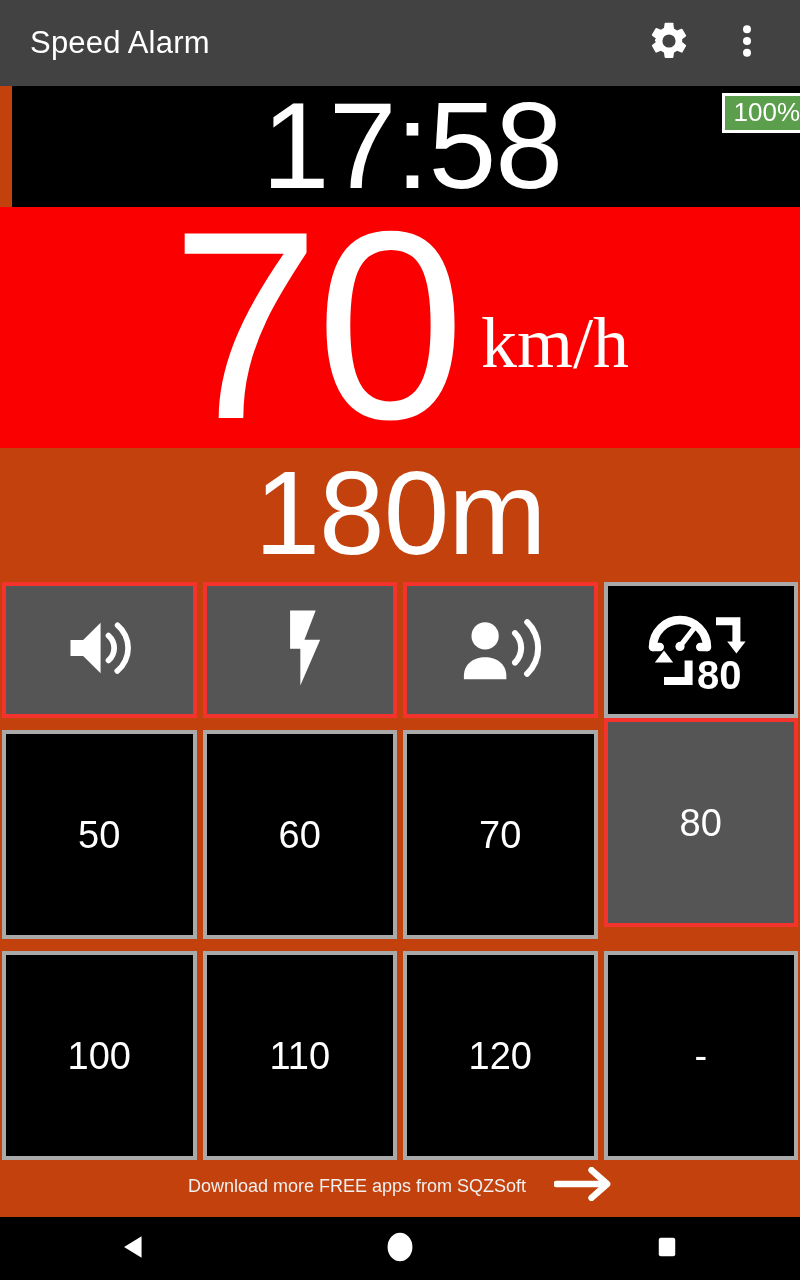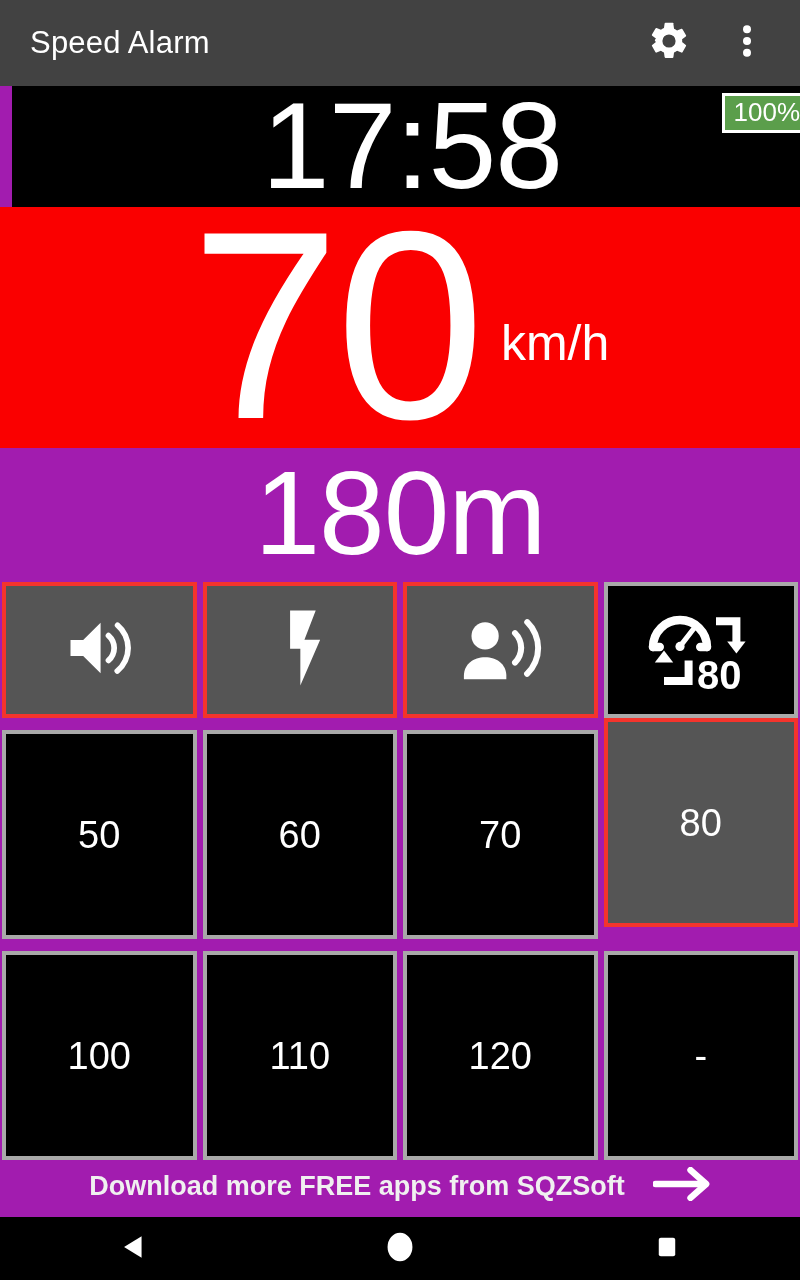--- a/index.html
+++ b/index.html
@@ -2,21 +2,21 @@
 <html><head>
 <meta charset="utf-8">
 <style>
   * { margin:0; padding:0; box-sizing:border-box; }
   html, body {
     width:800px; height:1280px;
     background:#000;
     font-family:"Liberation Sans", sans-serif;
     overflow:hidden;
   }
-  #screen { position:relative; width:800px; height:1280px; background:#a21caf; }
+  #screen { position:relative; width:800px; height:1280px; background:#c2410c; }
 
   
   .appbar {
     position:absolute; left:0; top:0; width:800px; height:86px;
     background:#424242;
     display:flex; align-items:center;
   }
   .appbar-title {
     margin-left:30px;
     color:#ffffff; font-size:31px; font-weight:400; letter-spacing:0.2px;
@@ -57,22 +57,22 @@
     display:flex; align-items:center; justify-content:center;
   }
   .speed-value {
     color:#ffffff;
     font-size:268px; font-weight:300; line-height:230px;
     letter-spacing:-4px;
     margin-top:-6px;
   }
   .speed-unit {
     color:#ffffff;
-    font-size:50px; font-weight:300; line-height:74px;
-    margin-left:20px; margin-top:30px;
+    font-size:72px; font-weight:300; line-height:74px;
+    margin-left:20px; margin-top:30px;font-family:Liberation Serif, serif;
   }
 
   
   .distance {
     position:absolute; left:0; top:448px; width:800px; height:130px;
     display:flex; align-items:center; justify-content:center;
     color:#ffffff;
     font-size:118px; font-weight:300; line-height:118px;
     letter-spacing:-1px;
   }
@@ -95,21 +95,21 @@
   .cell-label {
     color:#ffffff; font-size:38px; font-weight:400; line-height:40px;
   }
 
   
   .promo {
     position:absolute; left:0; top:1155px; width:800px; height:62px;
     display:flex; align-items:center; justify-content:center; gap:28px;
   }
   .promo-text {
-    color:#f0f0f0; font-size:27px; font-weight:700; line-height:30px;
+    color:#f0f0f0; font-size:18px; font-weight:400; line-height:30px;
   }
 
   
   .navbar {
     position:absolute; left:0; bottom:0; width:800px; height:63px;
     background:#000000;
     display:flex; align-items:center; justify-content:space-around;
   }
   .nav-btn {
     width:120px; height:63px;

